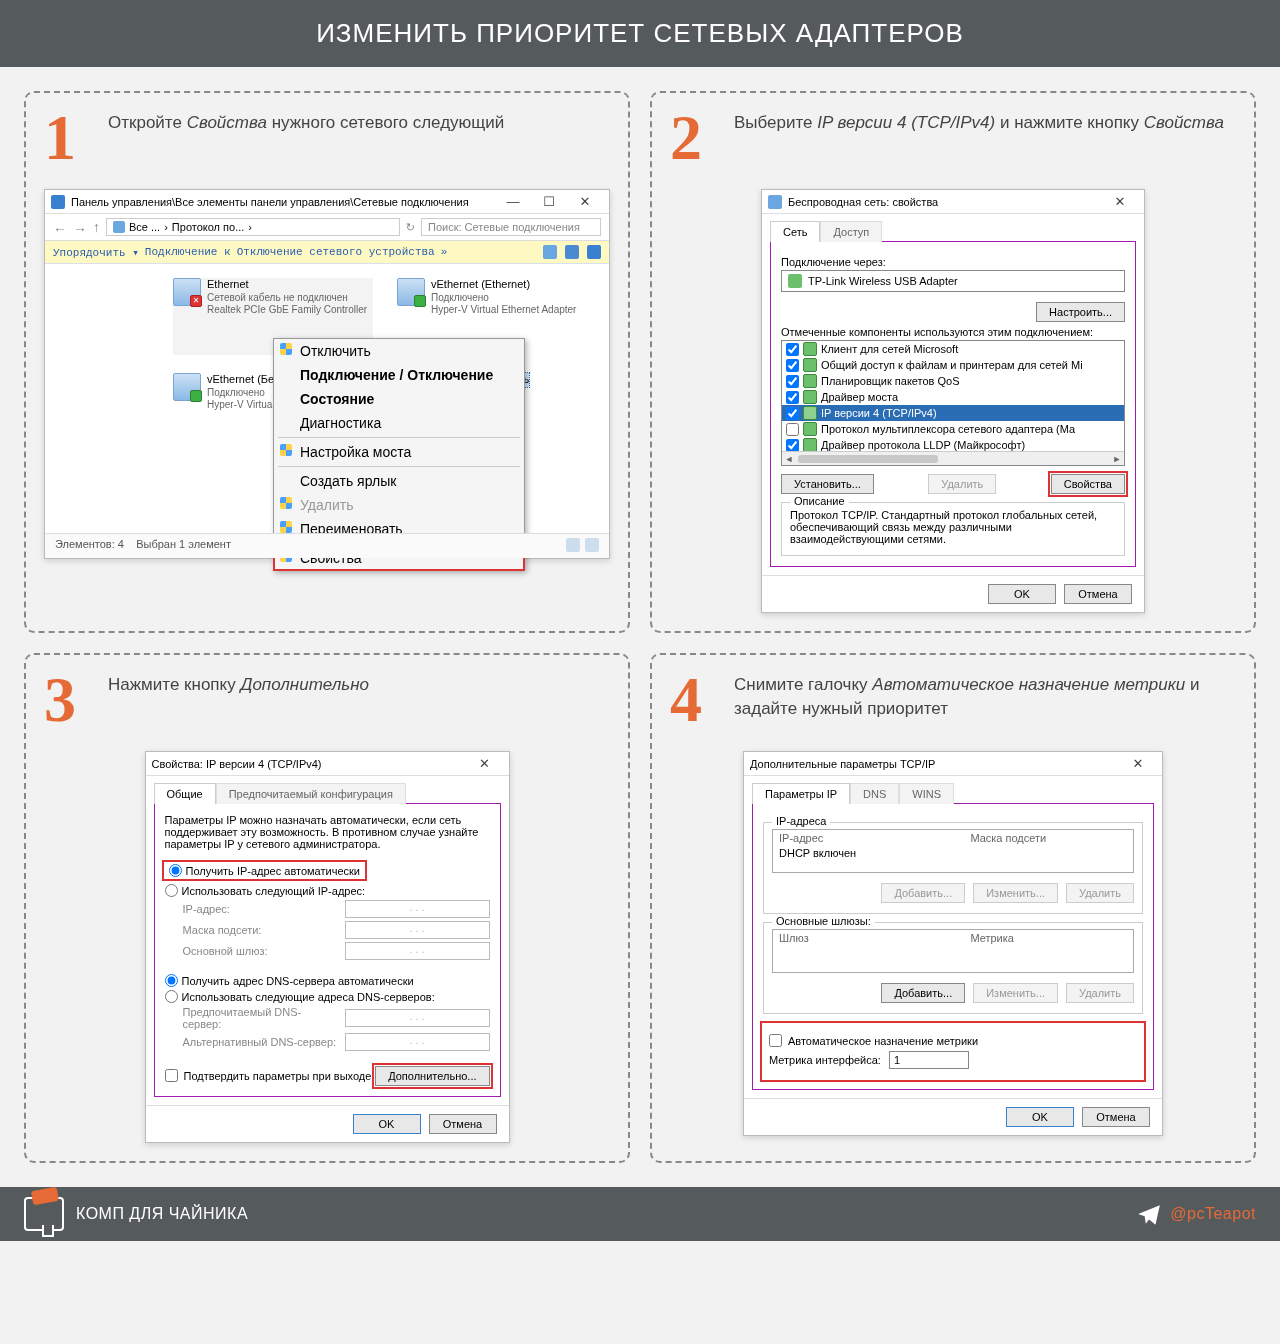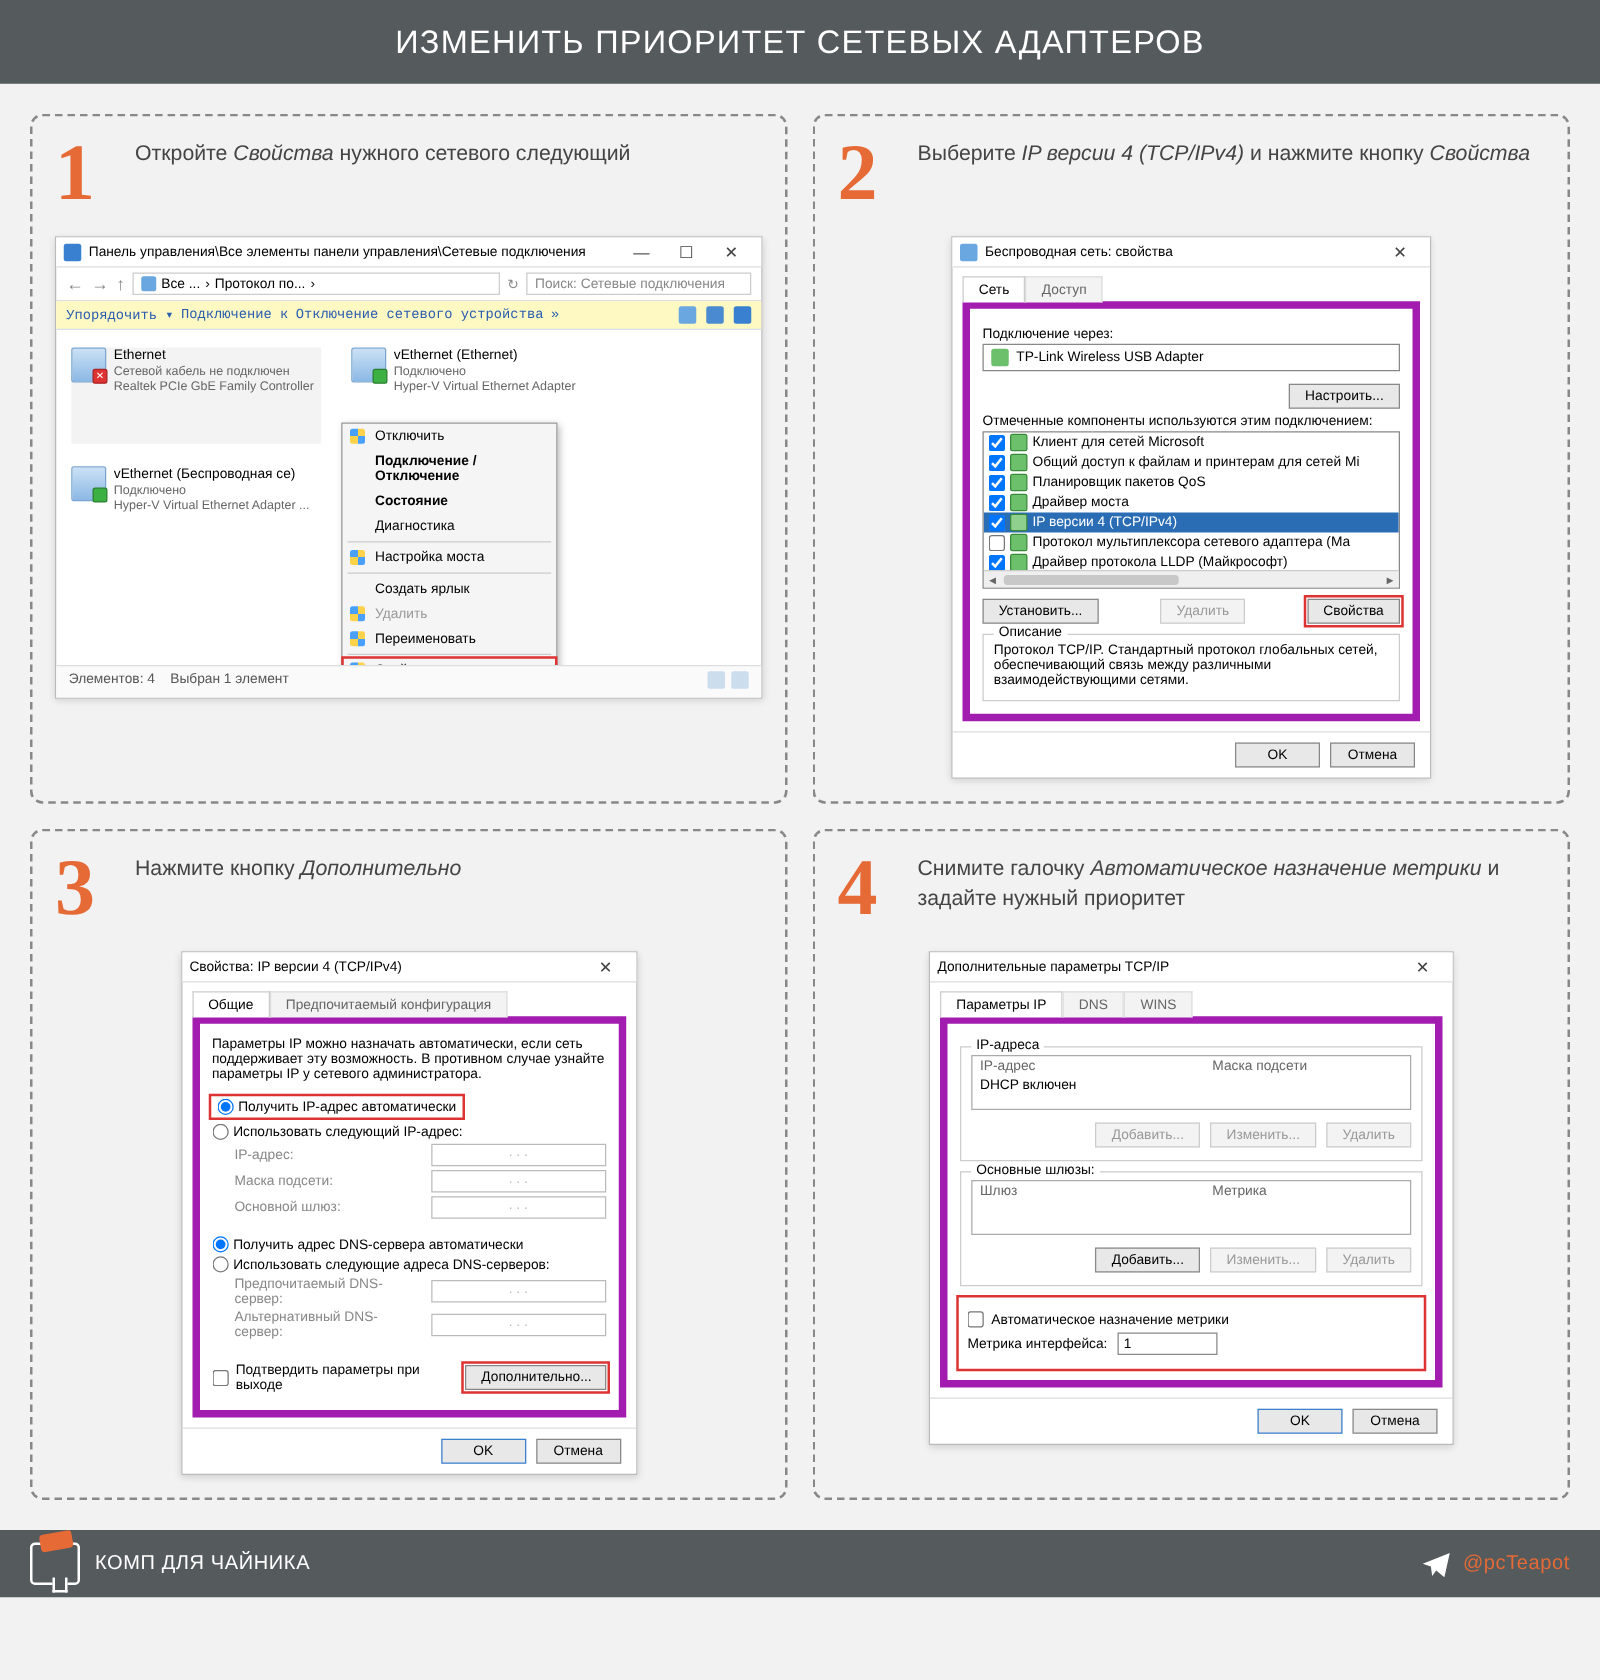--- a/index.html
+++ b/index.html
@@ -88,20 +88,21 @@
   }
   .nav .arrow { font-size: 14px; color: #888; }
   .nav .crumb { flex: 1; display:flex; align-items:center; gap:4px; font-size:11px; border:1px solid #ccc; padding:2px 6px; background:#fff;}
   .nav .search { width: 180px; border:1px solid #ccc; padding:2px 6px; font-size:11px; color:#888;}
   .adapters {
     display: flex;
     flex-wrap: wrap;
     gap: 18px 24px;
     padding: 14px 12px;
     min-height: 200px;
+    justify-content: flex-end;
   }
   .adapter {
     display: flex;
     gap: 6px;
     width: 200px;
     align-items:flex-start;
   }
   .adapter .ic {
     width: 28px; height: 28px;
     background: linear-gradient(#cbe1f5,#8bb8e5);
@@ -117,22 +118,22 @@
   .adapter.disabled .ic::after{ background:#d33; border-color:#a22; content:"✕"; color:#fff; font-size:8px; line-height:10px; text-align:center; }
   .adapter .lbl div:first-child { font-weight: normal; }
   .adapter .lbl div { font-size:10px; color:#666; line-height:1.25;}
   .adapter .lbl div.name { color:#000; font-size:11px;}
   .adapter.selected .lbl div.name { background:#cce5ff; outline:1px dotted #2a5db0; }
   .ctx {
     position:absolute;
     background:#f5f5f5;
     border:1px solid #999;
     box-shadow:2px 2px 6px rgba(0,0,0,0.3);
-    width: 173px;
-    font-size:11px;
+    width: 252px;
+    font-size:14px;
   }
   .ctx .mi { padding:4px 14px 4px 26px; position:relative; }
   .ctx .mi.bold { font-weight:bold; }
   .ctx .sep-h { height:1px; background:#ccc; margin:2px 4px; }
   .ctx .mi .shield {
     position:absolute; left:6px; top:4px;
     width:12px; height:12px;
     background: conic-gradient(#ffd24a 0 25%, #4aa0ff 25% 50%, #ffd24a 50% 75%, #4aa0ff 75% 100%);
     border-radius:2px;
   }
@@ -143,21 +144,21 @@
     display:flex;
     justify-content:space-between;
     font-size:11px;
     color:#555;
     background:#fafafa;
   }
   
   .tabs { display:flex; padding: 6px 8px 0 8px; gap:0;}
   .tab { padding:4px 12px; border:1px solid #ccc; border-bottom:0; background:#fff; font-size:11px; position:relative; top:1px;}
   .tab:not(.active){ background:#f3f3f3; border-color:#ddd; color:#666;}
-  .tabbody { border:6px solid #a21caf; margin:0 8px 8px 8px; padding:10px; }
+  .tabbody { border:1px solid #a21caf; margin:0 8px 8px 8px; padding:10px; }
   .field-lbl { margin:4px 0 2px 0; font-size:11px; }
   .textbox {
     border:1px solid #888; padding:3px 6px; background:#fff; font-size:11px;
     display:flex; align-items:center; gap:6px;
   }
   .btn {
     border:1px solid #888; background:#e8e8e8; padding:3px 12px; font-size:11px;
     display:inline-block; text-align:center; min-width:68px;
   }
   .btn-row { display:flex; gap:8px; justify-content:flex-end; margin-top:10px;}

